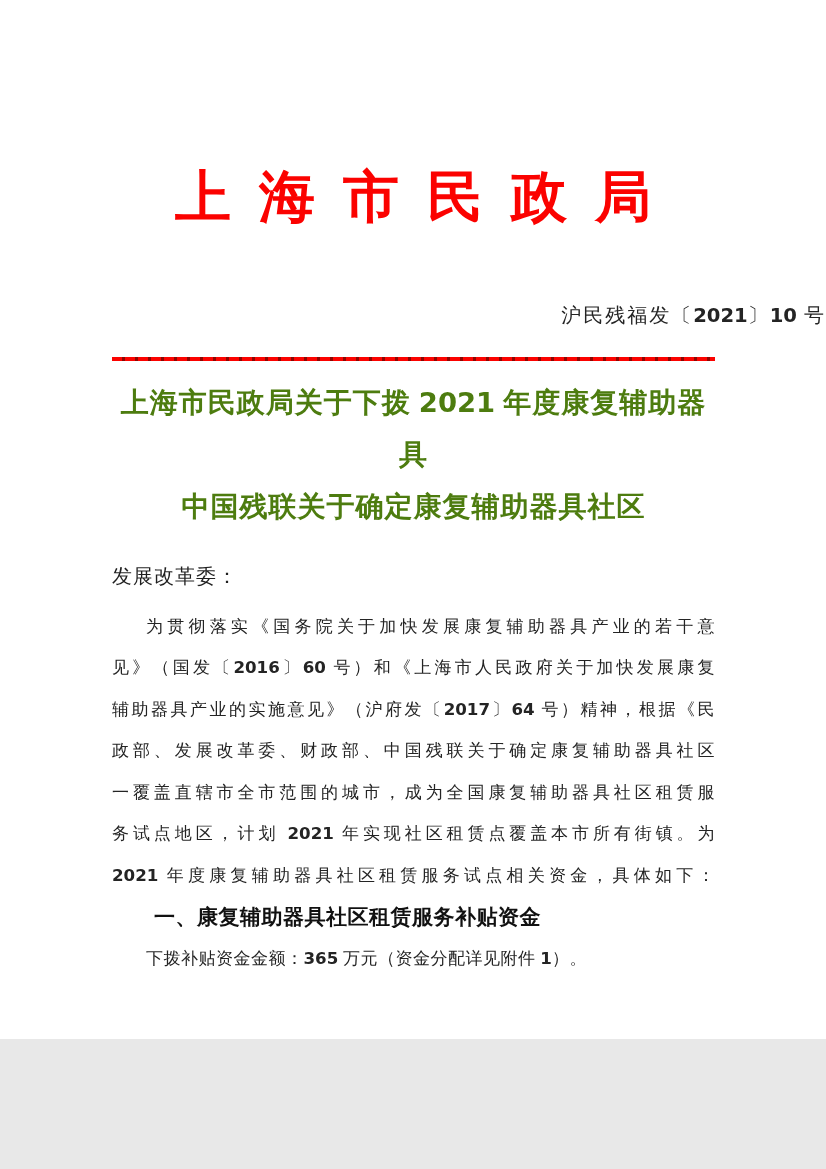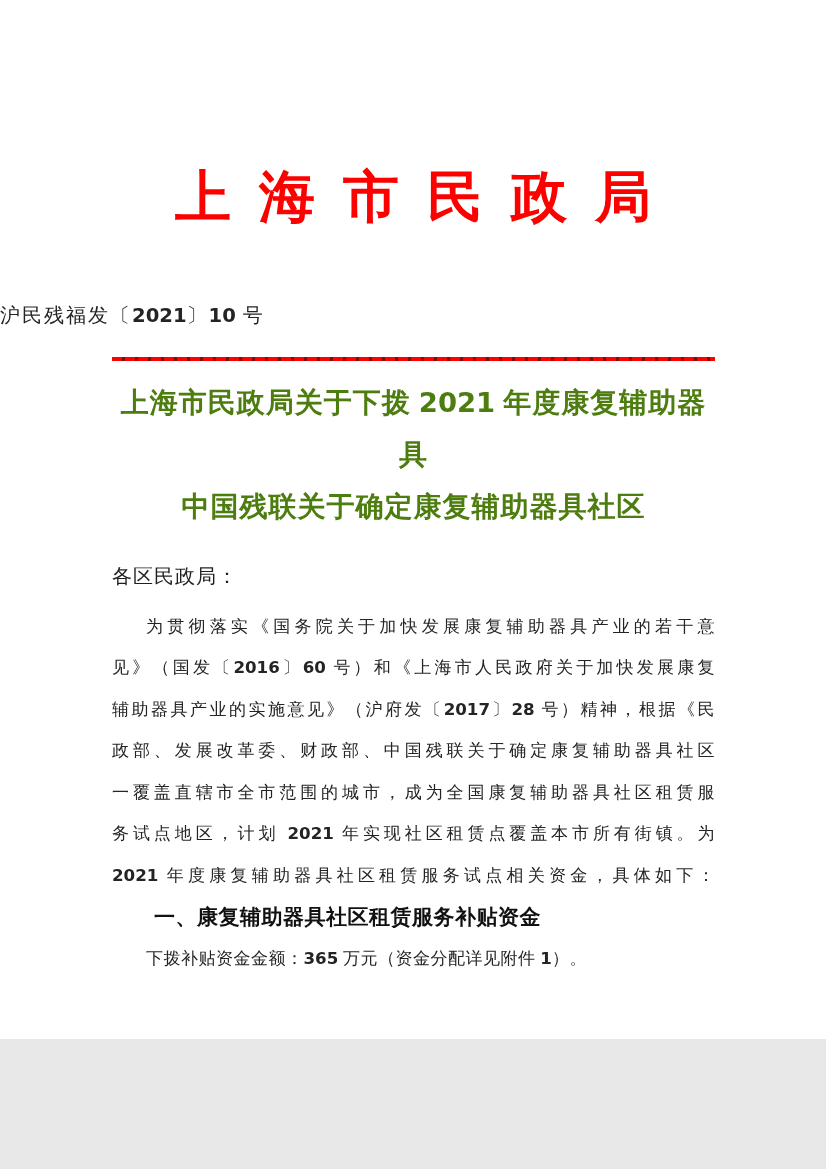--- a/index.html
+++ b/index.html
@@ -25,21 +25,21 @@
     text-align: center;
     letter-spacing: 28px;
     padding-left: 28px; 
     white-space: nowrap;
   }
 
   .doc-number {
     margin-top: 72px;
     font-size: 20px;
     line-height: 30px;
-    text-align: left;
+    text-align: right;
     letter-spacing: 2px;
     color: #242424;
   }
 
   .red-rule {
     margin-top: 26px;
     height: 4px;
     background: repeating-linear-gradient(to right, #fb0200 0px, #fb0200 10px, #8f0400 10px, #8f0400 13px);
   }
 
@@ -112,26 +112,26 @@
   <div class="doc-number numfix">沪民残福发〔<span class="digits">2021</span>〕<span class="digits">10</span> 号</div>
 
   <div class="content">
     <div class="red-rule"></div>
 
     <div class="doc-title">
       <div class="numfix">上海市民政局关于下拨 <span class="digits">2021</span> 年度康复辅助器具</div>
       <div class="numfix">中国残联关于确定康复辅助器具社区</div>
     </div>
 
-    <div class="salutation">各区民政局：</div>
+    <div class="salutation">发展改革委：</div>
 
     <div class="body-text">
       <div class="bline justify indent numfix">为贯彻落实《国务院关于加快发展康复辅助器具产业的若干意</div>
       <div class="bline justify numfix">见》（国发〔<span class="digits">2016</span>〕<span class="digits">60</span> 号）和《上海市人民政府关于加快发展康复</div>
-      <div class="bline justify numfix">辅助器具产业的实施意见》（沪府发〔<span class="digits">2017</span>〕<span class="digits">28</span> 号）精神，根据《民</div>
+      <div class="bline justify numfix">辅助器具产业的实施意见》（沪府发〔<span class="digits">2017</span>〕<span class="digits">64</span> 号）精神，根据《民</div>
       <div class="bline justify numfix">政部、发展改革委、财政部、中国残联关于确定康复辅助器具社区</div>
       <div class="bline justify numfix">一覆盖直辖市全市范围的城市，成为全国康复辅助器具社区租赁服</div>
       <div class="bline justify numfix">务试点地区，计划 <span class="digits">2021</span> 年实现社区租赁点覆盖本市所有街镇。为</div>
       <div class="bline justify numfix"><span class="digits">2021</span> 年度康复辅助器具社区租赁服务试点相关资金，具体如下：</div>
 
       <div class="section-heading numfix">一、康复辅助器具社区租赁服务补贴资金</div>
 
       <div class="bline indent numfix">下拨补贴资金金额：<span class="digits">365</span> 万元（资金分配详见附件 <span class="digits">1</span>）。</div>
 
     </div>

